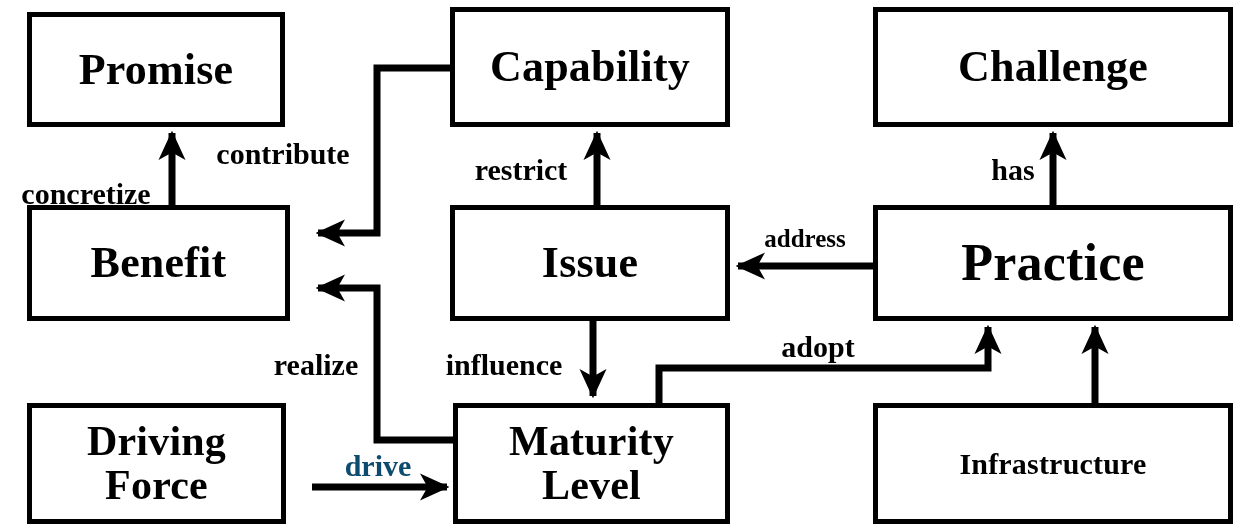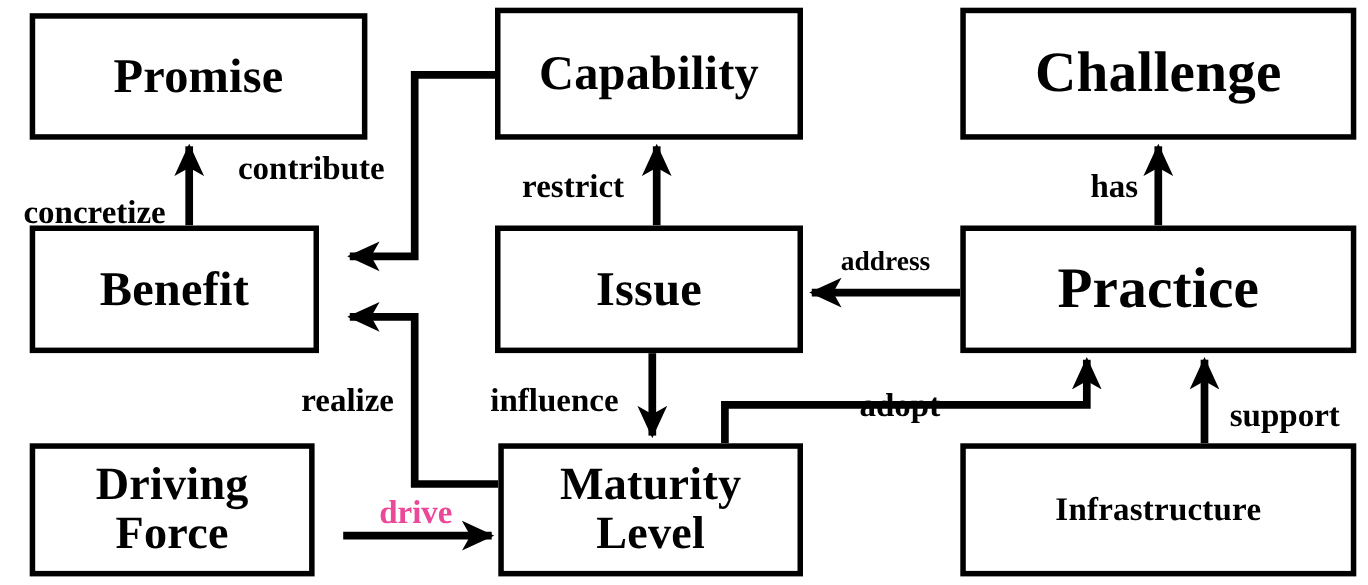--- a/index.html
+++ b/index.html
@@ -78,27 +78,27 @@
 
     <path d="M 593 321 L 593 396" stroke="#000000" stroke-width="7" fill="none" marker-end="url(#arrowhead)"></path>
 
     <path d="M 659 403 L 659 368 L 988 368 L 988 327" stroke="#000000" stroke-width="7" fill="none" stroke-linejoin="miter" marker-end="url(#arrowhead)"></path>
 
     <path d="M 1095 403 L 1095 327" stroke="#000000" stroke-width="7" fill="none" marker-end="url(#arrowhead)"></path>
 
     <path d="M 312 487 L 447 487" stroke="#000000" stroke-width="7" fill="none" marker-end="url(#arrowhead)"></path>
   </svg>
 
-  <div class="node" id="node-promise" style="left: 27px; top: 12px; width: 307px; height: 115px; font-size: 44px; border-color: rgb(0, 0, 0);">
+  <div class="node" id="node-promise" style="left: 27px; top: 12px; width: 258px; height: 115px; font-size: 44px; border-color: rgb(0, 0, 0);">
     <span class="node-label">Promise</span>
   </div>
   <div class="node" id="node-capability" style="left: 450px; top: 7px; width: 280px; height: 120px; font-size: 44px; border-color: rgb(0, 0, 0);">
     <span class="node-label">Capability</span>
   </div>
-  <div class="node" id="node-challenge" style="left: 873px; top: 7px; width: 360px; height: 120px; font-size: 52px; border-color: rgb(0, 0, 0);">
+  <div class="node" id="node-challenge" style="left: 873px; top: 7px; width: 360px; height: 120px; font-size: 44px; border-color: rgb(0, 0, 0);">
     <span class="node-label">Challenge</span>
   </div>
   <div class="node" id="node-benefit" style="left: 27px; top: 205px; width: 263px; height: 116px; font-size: 44px; border-color: rgb(0, 0, 0);">
     <span class="node-label">Benefit</span>
   </div>
   <div class="node" id="node-issue" style="left: 450px; top: 205px; width: 280px; height: 116px; font-size: 44px; border-color: rgb(0, 0, 0); text-align: center;">
     <span class="node-label">Issue</span>
   </div>
   <div class="node" id="node-practice" style="left: 873px; top: 205px; width: 360px; height: 116px; font-size: 52px; border-color: rgb(0, 0, 0);">
     <span class="node-label">Practice</span>
@@ -115,17 +115,16 @@
     <span class="node-label">Infrastructure</span>
   </div>
 
   <div class="edge-label" id="lbl-concretize" style="font-size: 30px; left: 86px; top: 170px; transform: translate(-50%, -50%); color: rgb(0, 0, 0); margin-top: 24px;">concretize</div>
   <div class="edge-label" id="lbl-contribute" style="font-size: 30px; left: 283px; top: 154px; transform: translate(-50%, -50%); color: rgb(0, 0, 0);">contribute</div>
   <div class="edge-label" id="lbl-restrict" style="font-size: 30px; left: 521px; top: 170px; transform: translate(-50%, -50%); color: rgb(0, 0, 0);">restrict</div>
   <div class="edge-label" id="lbl-has" style="font-size: 30px; left: 1013px; top: 170px; transform: translate(-50%, -50%); color: rgb(0, 0, 0);">has</div>
   <div class="edge-label" id="lbl-address" style="font-size: 25px; left: 805px; top: 238px; transform: translate(-50%, -50%); color: rgb(0, 0, 0);">address</div>
   <div class="edge-label" id="lbl-realize" style="font-size: 30px; left: 316px; top: 365px; transform: translate(-50%, -50%); color: rgb(0, 0, 0);">realize</div>
   <div class="edge-label" id="lbl-influence" style="font-size: 30px; left: 504px; top: 365px; transform: translate(-50%, -50%); color: rgb(0, 0, 0);">influence</div>
-  <div class="edge-label" id="lbl-adopt" style="font-size: 30px; left: 818px; top: 347px; transform: translate(-50%, -50%); color: rgb(0, 0, 0); margin-top: 22px;">adopt</div>
-  <div class="edge-label" id="lbl-support" style="font-size: 30px; left: 1168px; top: 378px; transform: translate(-50%, -50%); color: rgb(0, 0, 0);">support</div>
-  <div class="edge-label" id="lbl-drive" style="font-size: 30px; left: 378px; top: 466px; transform: translate(-50%, -50%); color: #ec4899;">drive</div>
+  <div class="edge-label" id="lbl-adopt" style="font-size: 30px; left: 818px; top: 347px; transform: translate(-50%, -50%); color: rgb(0, 0, 0);">adopt</div>
+  <div class="edge-label" id="lbl-drive" style="font-size: 30px; left: 378px; top: 466px; transform: translate(-50%, -50%); color: #0c4a6e;">drive</div>
 
 </div>
 
 </body></html>

